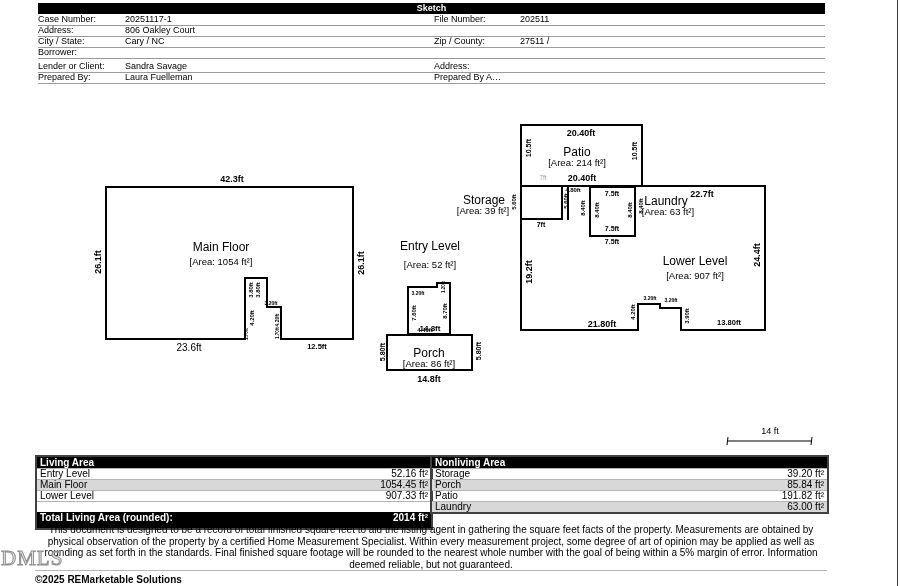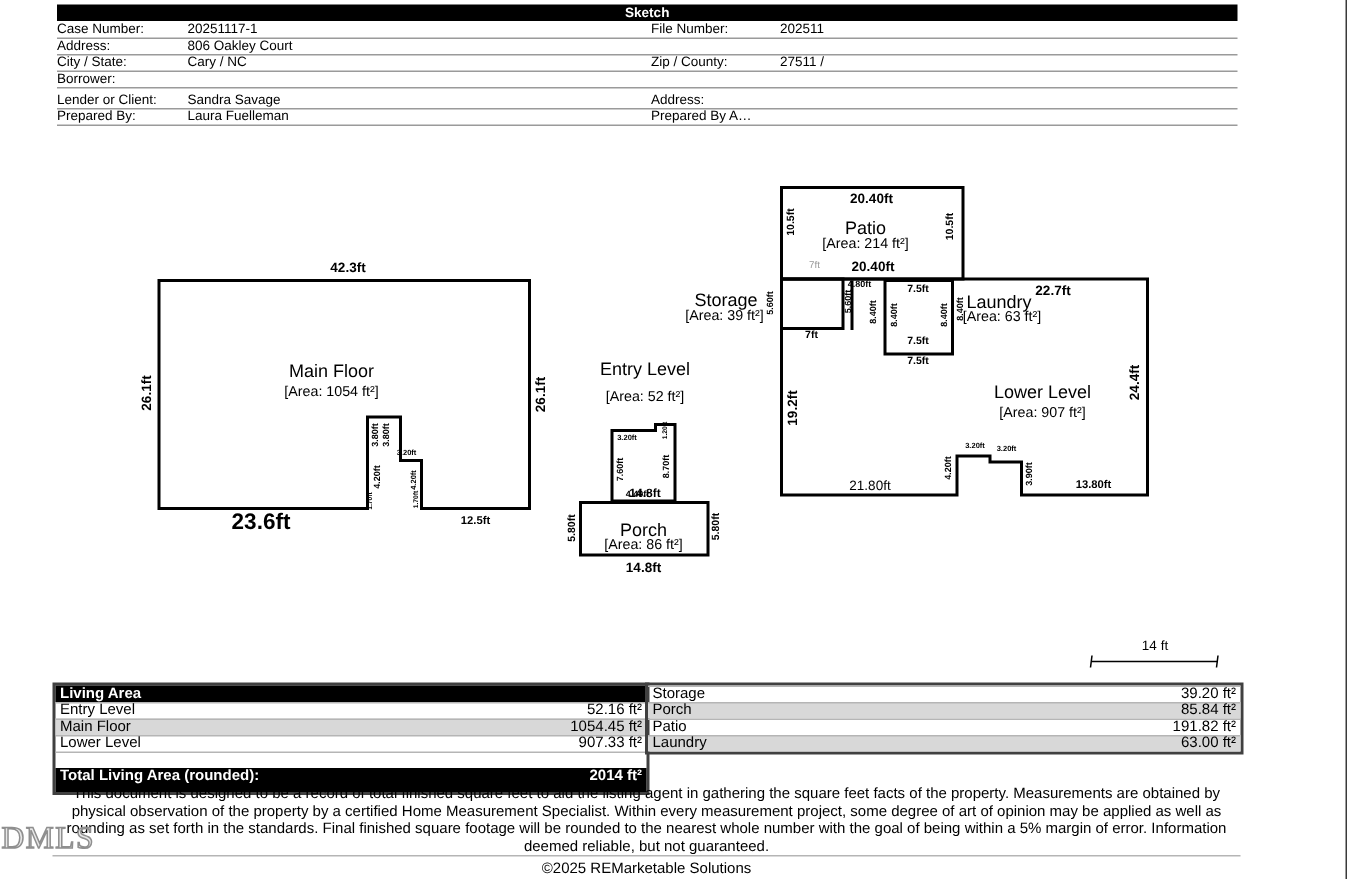--- a/index.html
+++ b/index.html
@@ -24,21 +24,21 @@
   .at-row{height:10px;line-height:10px;border-top:1px solid #b5b5b5;position:relative;}
   .at-row.gray{background:#d8d8d8;}
   .at-row .nm{position:absolute;left:3px;}
   .at-row .vl{position:absolute;right:3px;}
   .at-total{height:16px;background:#000;color:#fff;font-weight:bold;line-height:11px;position:relative;}
   .at-total .nm{position:absolute;left:3px;}
   .at-total .vl{position:absolute;right:3px;}
   
   #disclaimer{left:35px;top:524px;width:792px;font-size:10px;line-height:11.5px;text-align:center;}
   #footer-sep{left:35px;top:570px;width:792px;height:0;border-top:1px solid #b5b5b5;}
-  #copyright{left:35px;top:574px;width:792px;font-size:10px;text-align:center;}
+  #copyright{left:35px;top:574px;width:792px;font-size:10px;font-weight:bold;}
   #watermark{left:1px;top:546px;font-family:"Liberation Serif",serif;font-size:21px;
              color:#e8e8e8;-webkit-text-stroke:1px #8f8f8f;letter-spacing:1px;}
   #page-border-right{left:897px;top:0;width:1px;height:586px;background:#3a3a3a;}
 </style>
 </head>
 <body>
 
 <div class="abs" id="page-border-right"></div>
 
 <div class="abs" id="title-bar">Sketch</div>
@@ -108,21 +108,21 @@
     <line x1="812" y1="437" x2="811" y2="445"></line>
   </g>
 </svg>
 
 <div class="abs" id="sketch-labels">
     <div class="slabel" style="left: 232px; top: 179px; font-size: 9px; font-weight: 700; transform: translate(-50%, -50%);">42.3ft</div>
     <div class="slabel" style="left: 98px; top: 262px; font-size: 9px; font-weight: 700; transform: translate(-50%, -50%) rotate(-90deg);">26.1ft</div>
     <div class="slabel" style="left: 361px; top: 263px; font-size: 9px; font-weight: 700; transform: translate(-50%, -50%) rotate(-90deg);">26.1ft</div>
     <div class="slabel" style="left: 221px; top: 247px; font-size: 12px; font-weight: 400; transform: translate(-50%, -50%);">Main Floor</div>
     <div class="slabel" style="left: 221px; top: 262px; font-size: 9.5px; font-weight: 400; transform: translate(-50%, -50%);">[Area: 1054 ft²]</div>
-    <div class="slabel" style="left: 174px; top: 348px; font-size: 15px; font-weight: 700; transform: translate(-50%, -50%);">23.6ft</div>
+    <div class="slabel" style="left: 189px; top: 348px; font-size: 10px; font-weight: 400; transform: translate(-50%, -50%);">23.6ft</div>
     <div class="slabel" style="left: 317px; top: 347px; font-size: 7.5px; font-weight: 700; transform: translate(-50%, -50%);">12.5ft</div>
     <div class="slabel" style="left: 251px; top: 290px; font-size: 6px; font-weight: 700; transform: translate(-50%, -50%) rotate(-90deg);">3.80ft</div>
     <div class="slabel" style="left: 258px; top: 290px; font-size: 6px; font-weight: 700; transform: translate(-50%, -50%) rotate(-90deg);">3.80ft</div>
     <div class="slabel" style="left: 252px; top: 318px; font-size: 6px; font-weight: 700; transform: translate(-50%, -50%) rotate(-90deg);">4.20ft</div>
     <div class="slabel" style="left: 271px; top: 303px; font-size: 5px; font-weight: 700; transform: translate(-50%, -50%);">3.20ft</div>
     <div class="slabel" style="left: 277px; top: 320px; font-size: 5px; font-weight: 700; transform: translate(-50%, -50%) rotate(-90deg);">4.20ft</div>
     <div class="slabel" style="left: 278px; top: 333px; font-size: 4.5px; font-weight: 700; transform: translate(-50%, -50%) rotate(-90deg);">1.70ft</div>
     <div class="slabel" style="left: 247px; top: 334px; font-size: 4.5px; font-weight: 700; transform: translate(-50%, -50%) rotate(-90deg);">1.70ft</div>
     <div class="slabel" style="left: 430px; top: 246px; font-size: 12px; font-weight: 400; transform: translate(-50%, -50%);">Entry Level</div>
     <div class="slabel" style="left: 430px; top: 265px; font-size: 9.5px; font-weight: 400; transform: translate(-50%, -50%);">[Area: 52 ft²]</div>
@@ -157,21 +157,21 @@
     <div class="slabel" style="left: 641px; top: 206px; font-size: 6px; font-weight: 700; transform: translate(-50%, -50%) rotate(-90deg);">8.40ft</div>
     <div class="slabel" style="left: 612px; top: 228px; font-size: 7px; font-weight: 700; transform: translate(-50%, -50%);">7.5ft</div>
     <div class="slabel" style="left: 612px; top: 241px; font-size: 7px; font-weight: 700; transform: translate(-50%, -50%);">7.5ft</div>
     <div class="slabel" style="left: 666px; top: 201px; font-size: 12px; font-weight: 400; transform: translate(-50%, -50%);">Laundry</div>
     <div class="slabel" style="left: 668px; top: 212px; font-size: 9.5px; font-weight: 400; transform: translate(-50%, -50%);">[Area: 63 ft²]</div>
     <div class="slabel" style="left: 702px; top: 194px; font-size: 9px; font-weight: 700; transform: translate(-50%, -50%);">22.7ft</div>
     <div class="slabel" style="left: 757px; top: 255px; font-size: 9px; font-weight: 700; transform: translate(-50%, -50%) rotate(-90deg);">24.4ft</div>
     <div class="slabel" style="left: 529px; top: 272px; font-size: 9px; font-weight: 700; transform: translate(-50%, -50%) rotate(-90deg);">19.2ft</div>
     <div class="slabel" style="left: 695px; top: 261px; font-size: 12px; font-weight: 400; transform: translate(-50%, -50%);">Lower Level</div>
     <div class="slabel" style="left: 695px; top: 276px; font-size: 9.5px; font-weight: 400; transform: translate(-50%, -50%);">[Area: 907 ft²]</div>
-    <div class="slabel" style="left: 580px; top: 324px; font-size: 9px; font-weight: 400; transform: translate(-50%, -50%);">21.80ft</div>
+    <div class="slabel" style="left: 602px; top: 324px; font-size: 9px; font-weight: 700; transform: translate(-50%, -50%);">21.80ft</div>
     <div class="slabel" style="left: 729px; top: 323px; font-size: 7.5px; font-weight: 700; transform: translate(-50%, -50%);">13.80ft</div>
     <div class="slabel" style="left: 650px; top: 298px; font-size: 5px; font-weight: 700; transform: translate(-50%, -50%);">3.20ft</div>
     <div class="slabel" style="left: 671px; top: 300px; font-size: 5px; font-weight: 700; transform: translate(-50%, -50%);">3.20ft</div>
     <div class="slabel" style="left: 633px; top: 312px; font-size: 6px; font-weight: 700; transform: translate(-50%, -50%) rotate(-90deg);">4.20ft</div>
     <div class="slabel" style="left: 687px; top: 316px; font-size: 6px; font-weight: 700; transform: translate(-50%, -50%) rotate(-90deg);">3.90ft</div>
     <div class="slabel" style="left: 770px; top: 431px; font-size: 9px; font-weight: 400; transform: translate(-50%, -50%);">14 ft</div>
   </div>
 
 <div class="area-table" style="left:35px">
   <div class="at-head">Living Area</div>
@@ -191,20 +191,21 @@
     <span class="nm"></span>
     <span class="vl"></span>
   </div>
   <div class="at-total">
     <span class="nm">Total Living Area (rounded):</span>
     <span class="vl">2014 ft²</span>
   </div>
 </div>
 
 <div class="area-table" style="left:430px;width:395px">
+  <div class="at-head">Nonliving Area</div>
   <div class="at-row">
     <span class="nm">Storage</span>
     <span class="vl">39.20 ft²</span>
   </div>
   <div class="at-row gray">
     <span class="nm">Porch</span>
     <span class="vl">85.84 ft²</span>
   </div>
   <div class="at-row">
     <span class="nm">Patio</span>

